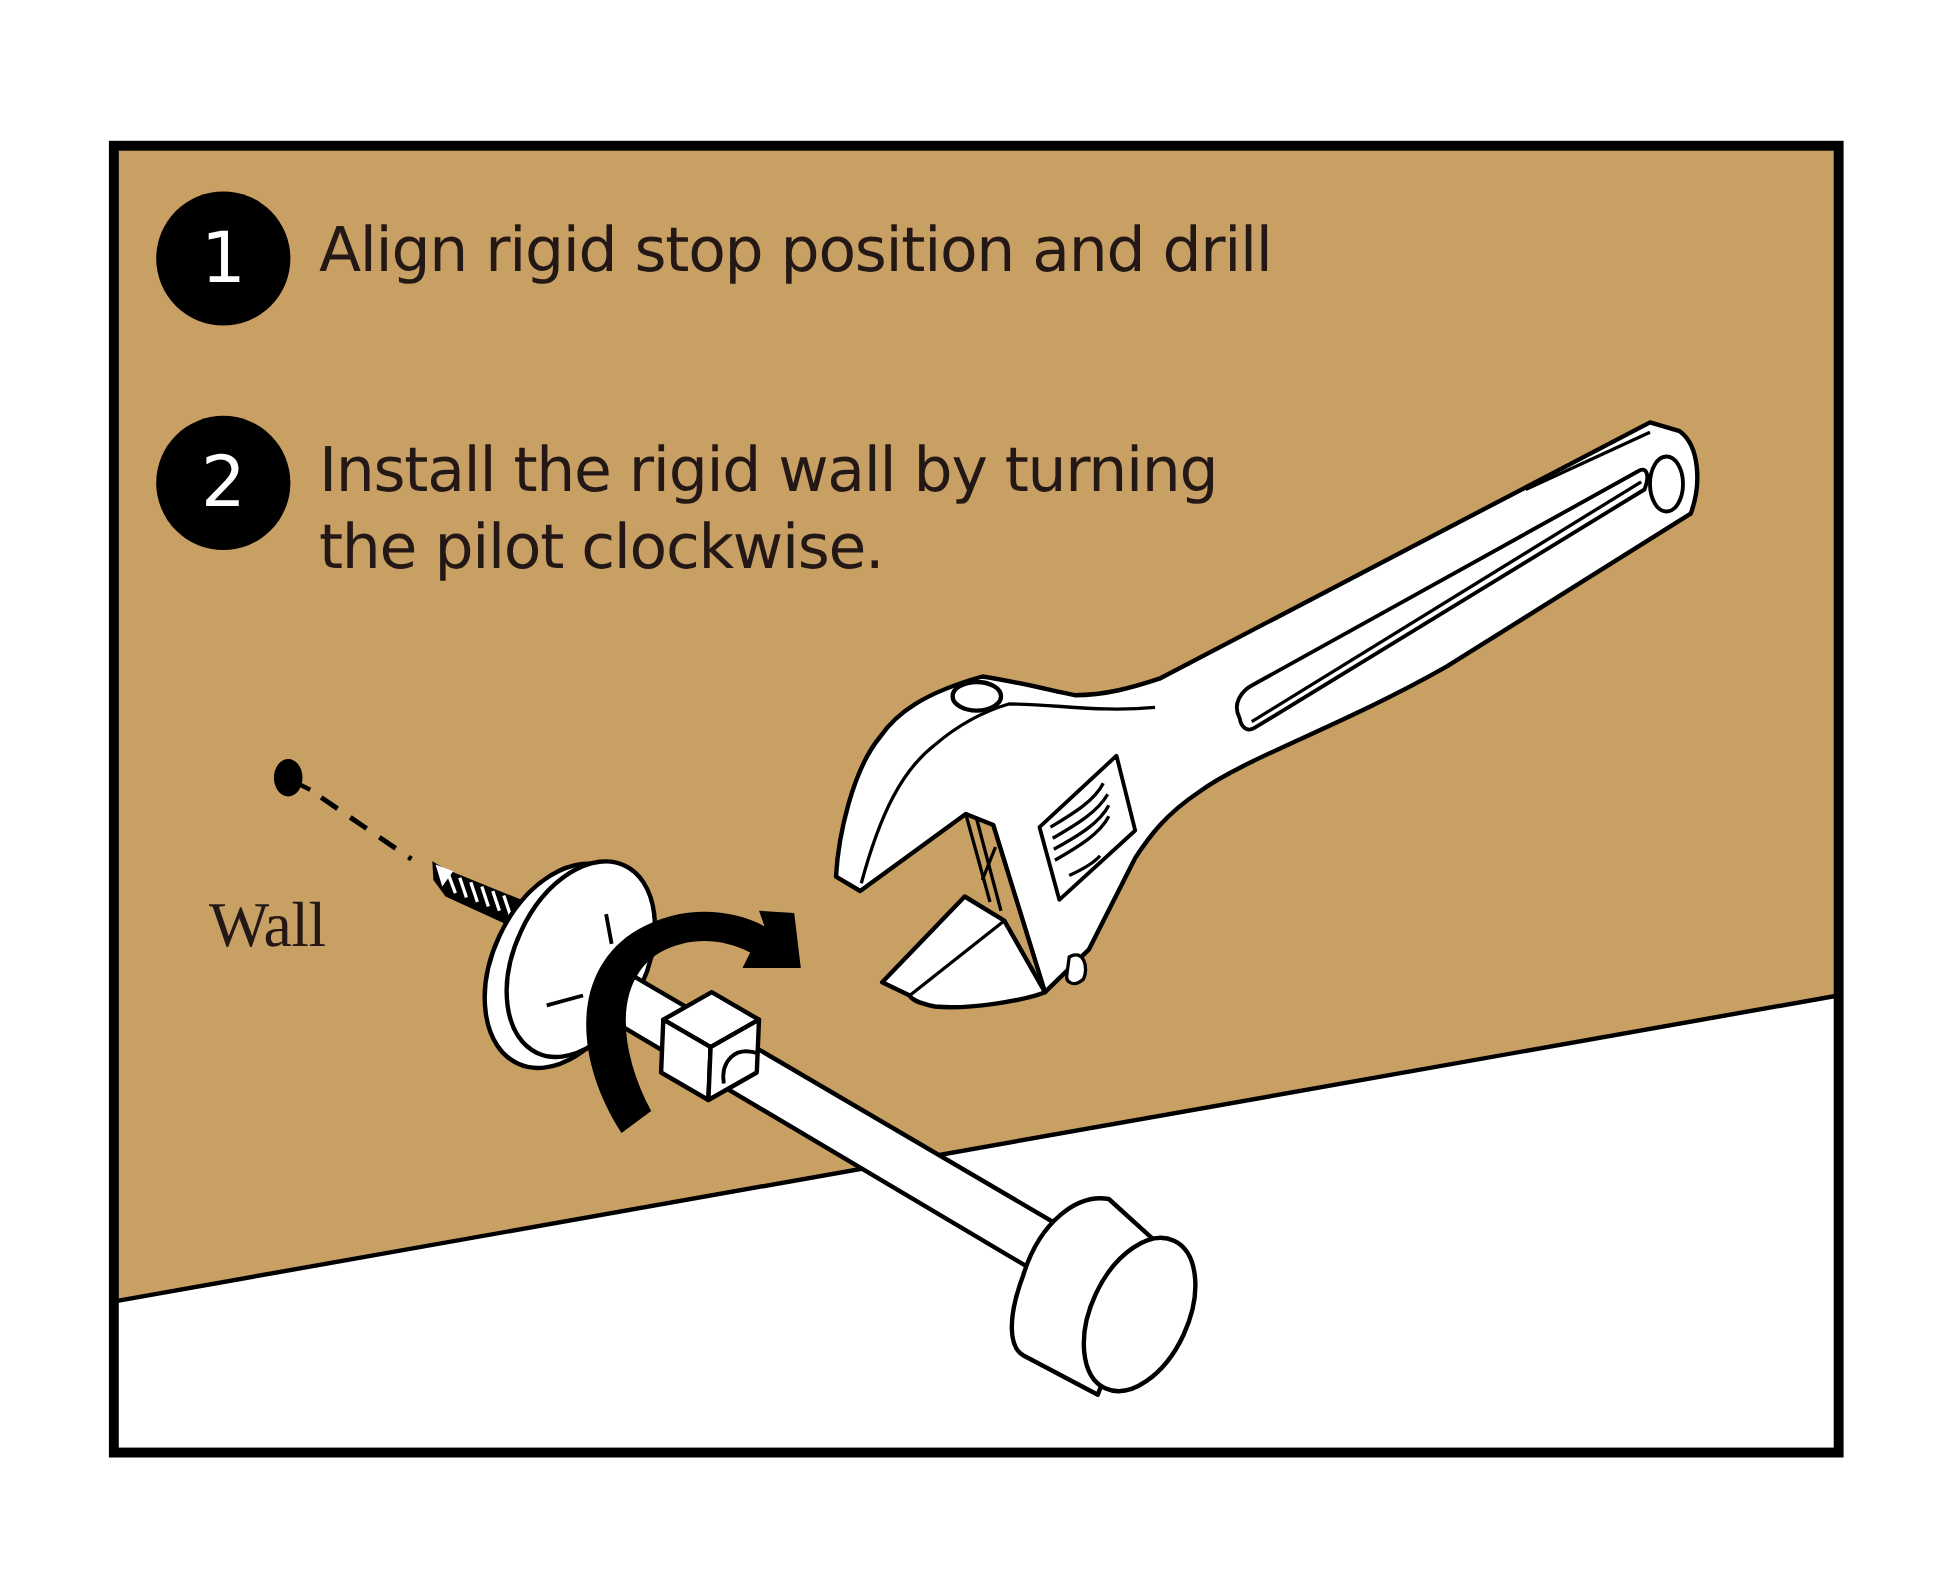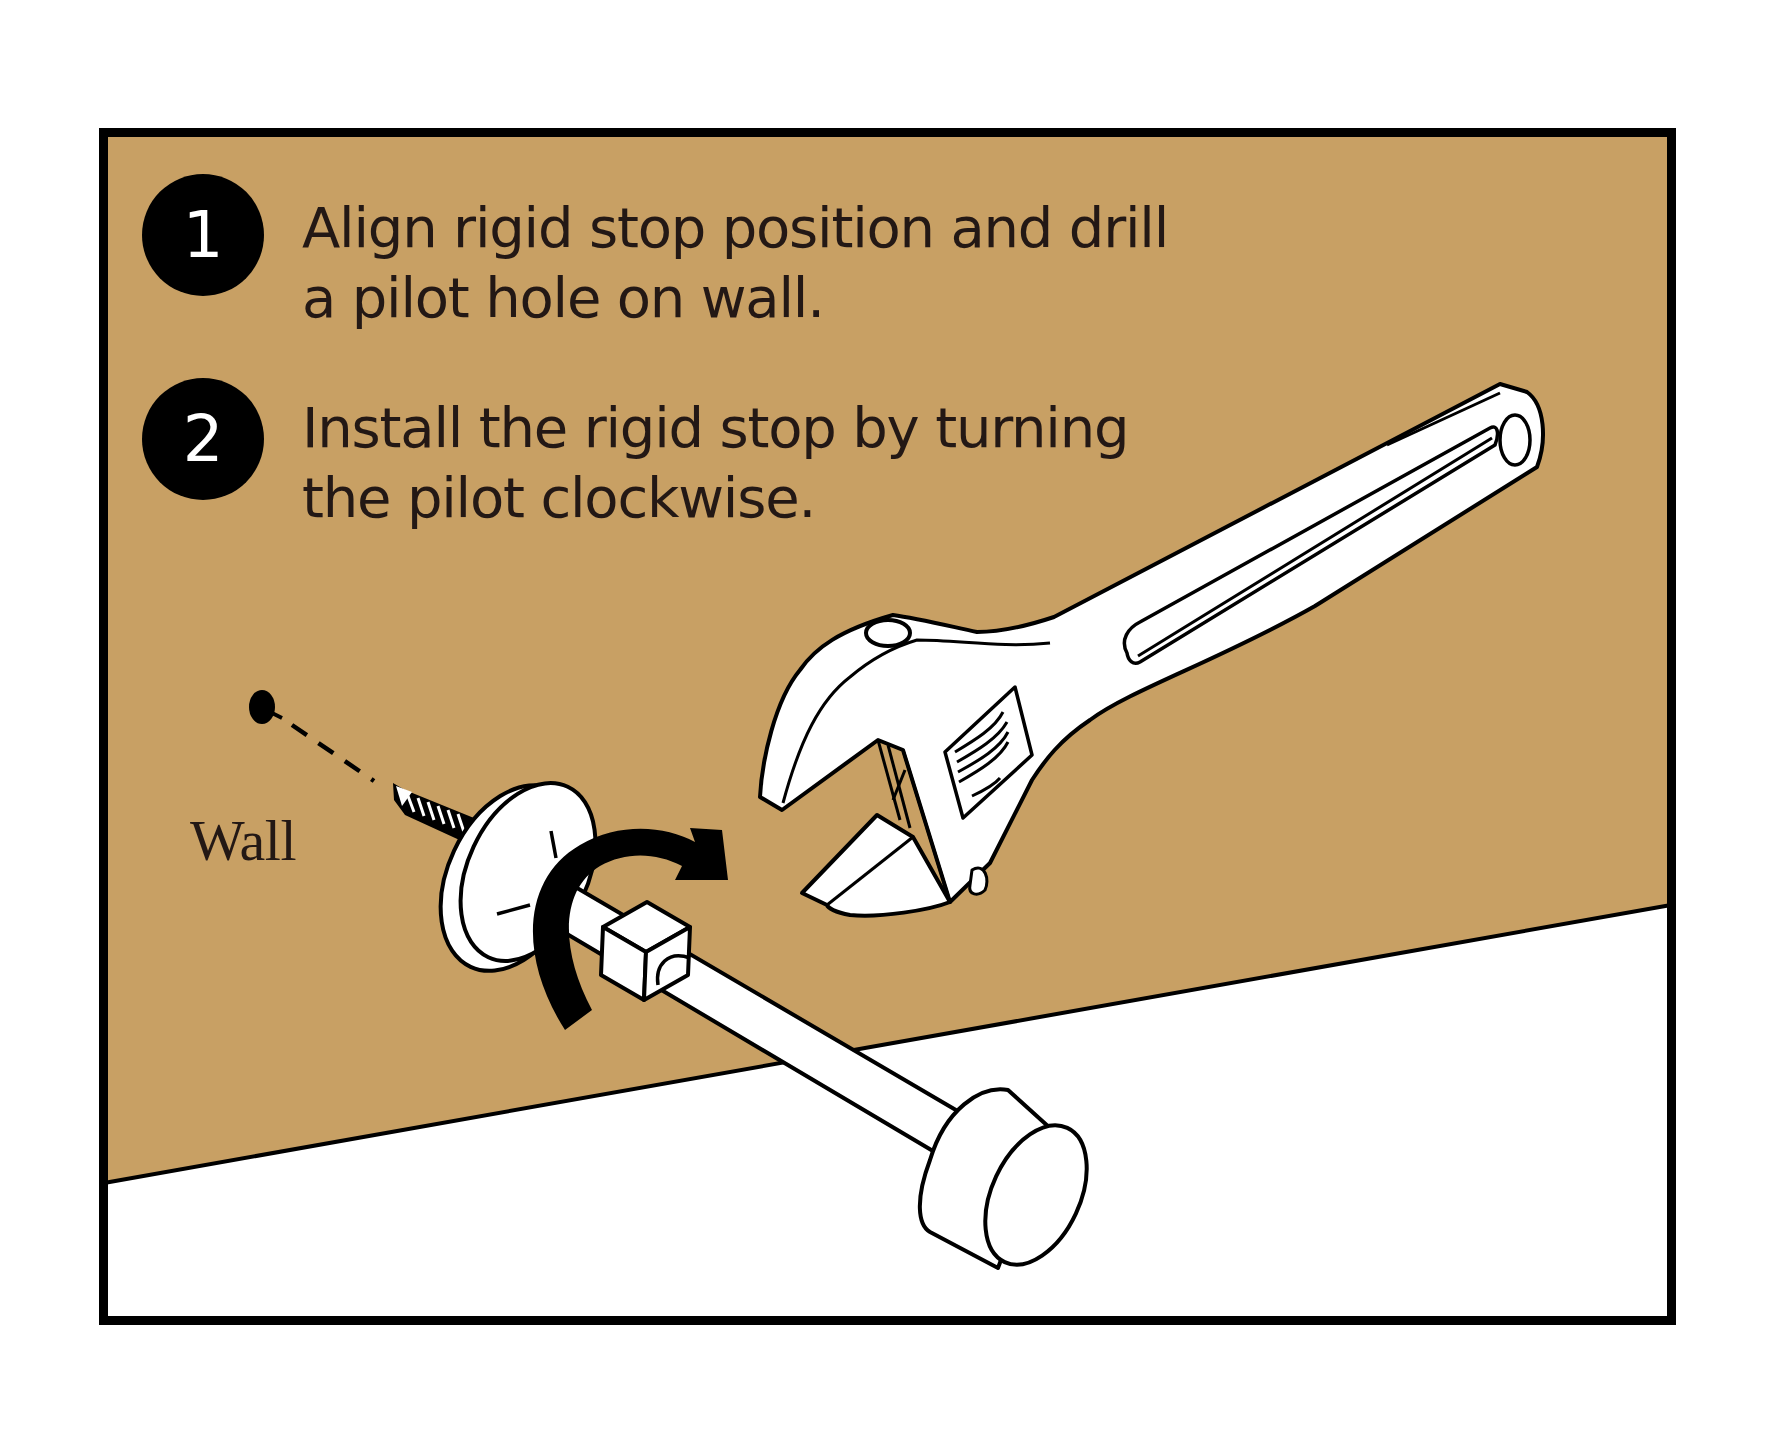--- a/index.html
+++ b/index.html
@@ -5,21 +5,21 @@
   html, body { margin: 0; padding: 0; background: #ffffff; }
   body { width: 1772px; height: 1432px; position: relative; overflow: hidden; }
   .stage { position: absolute; left: 0; top: 0; width: 1772px; height: 1432px; }
   .stage svg { position: absolute; left: 0; top: 0; }
   .step-badge {
     position: absolute; width: 122px; height: 122px; border-radius: 50%;
     background: #000; color: #fff; display: flex; align-items: center; justify-content: center;
     font-family: "DejaVu Sans", sans-serif; font-size: 64px; line-height: 1;
   }
   .step-text {
-    position: absolute; left: 302px; color: #231815;
+    position: absolute; left: 290px; color: #231815;
     font-family: "DejaVu Sans", sans-serif; font-size: 56px; line-height: 70px;
     letter-spacing: -1.2px; white-space: nowrap;
   }
   .wall-label {
     position: absolute; left: 190px; top: 806px; color: #231815;
     font-family: Liberation Serif, serif; font-size: 58px; line-height: 70px; letter-spacing: -0.5px;
   }
 </style>
 </head>
 <body>
@@ -138,25 +138,24 @@
 
       <path d="M 972 870 C 985 862, 990 880, 985 890 C 978 897, 968 895, 970 885 Z" fill="#fff" stroke-width="3"></path>
     </g>
   </svg>
 
   <div class="step-badge" style="left:142px; top:174px;">
     <span>1</span>
   </div>
   <div class="step-text" style="top:193px;">
     <div>Align rigid stop position and drill</div>
-    <div>a pilot hole on wall.</div>
   </div>
 
   <div class="step-badge" style="left:142px; top:378px;">
     <span>2</span>
   </div>
   <div class="step-text" style="top:393px;">
-    <div>Install the rigid stop by turning</div>
+    <div>Install the rigid wall by turning</div>
     <div>the pilot clockwise.</div>
   </div>
 
   <div class="wall-label">Wall</div>
 </div>
 
 </body></html>

